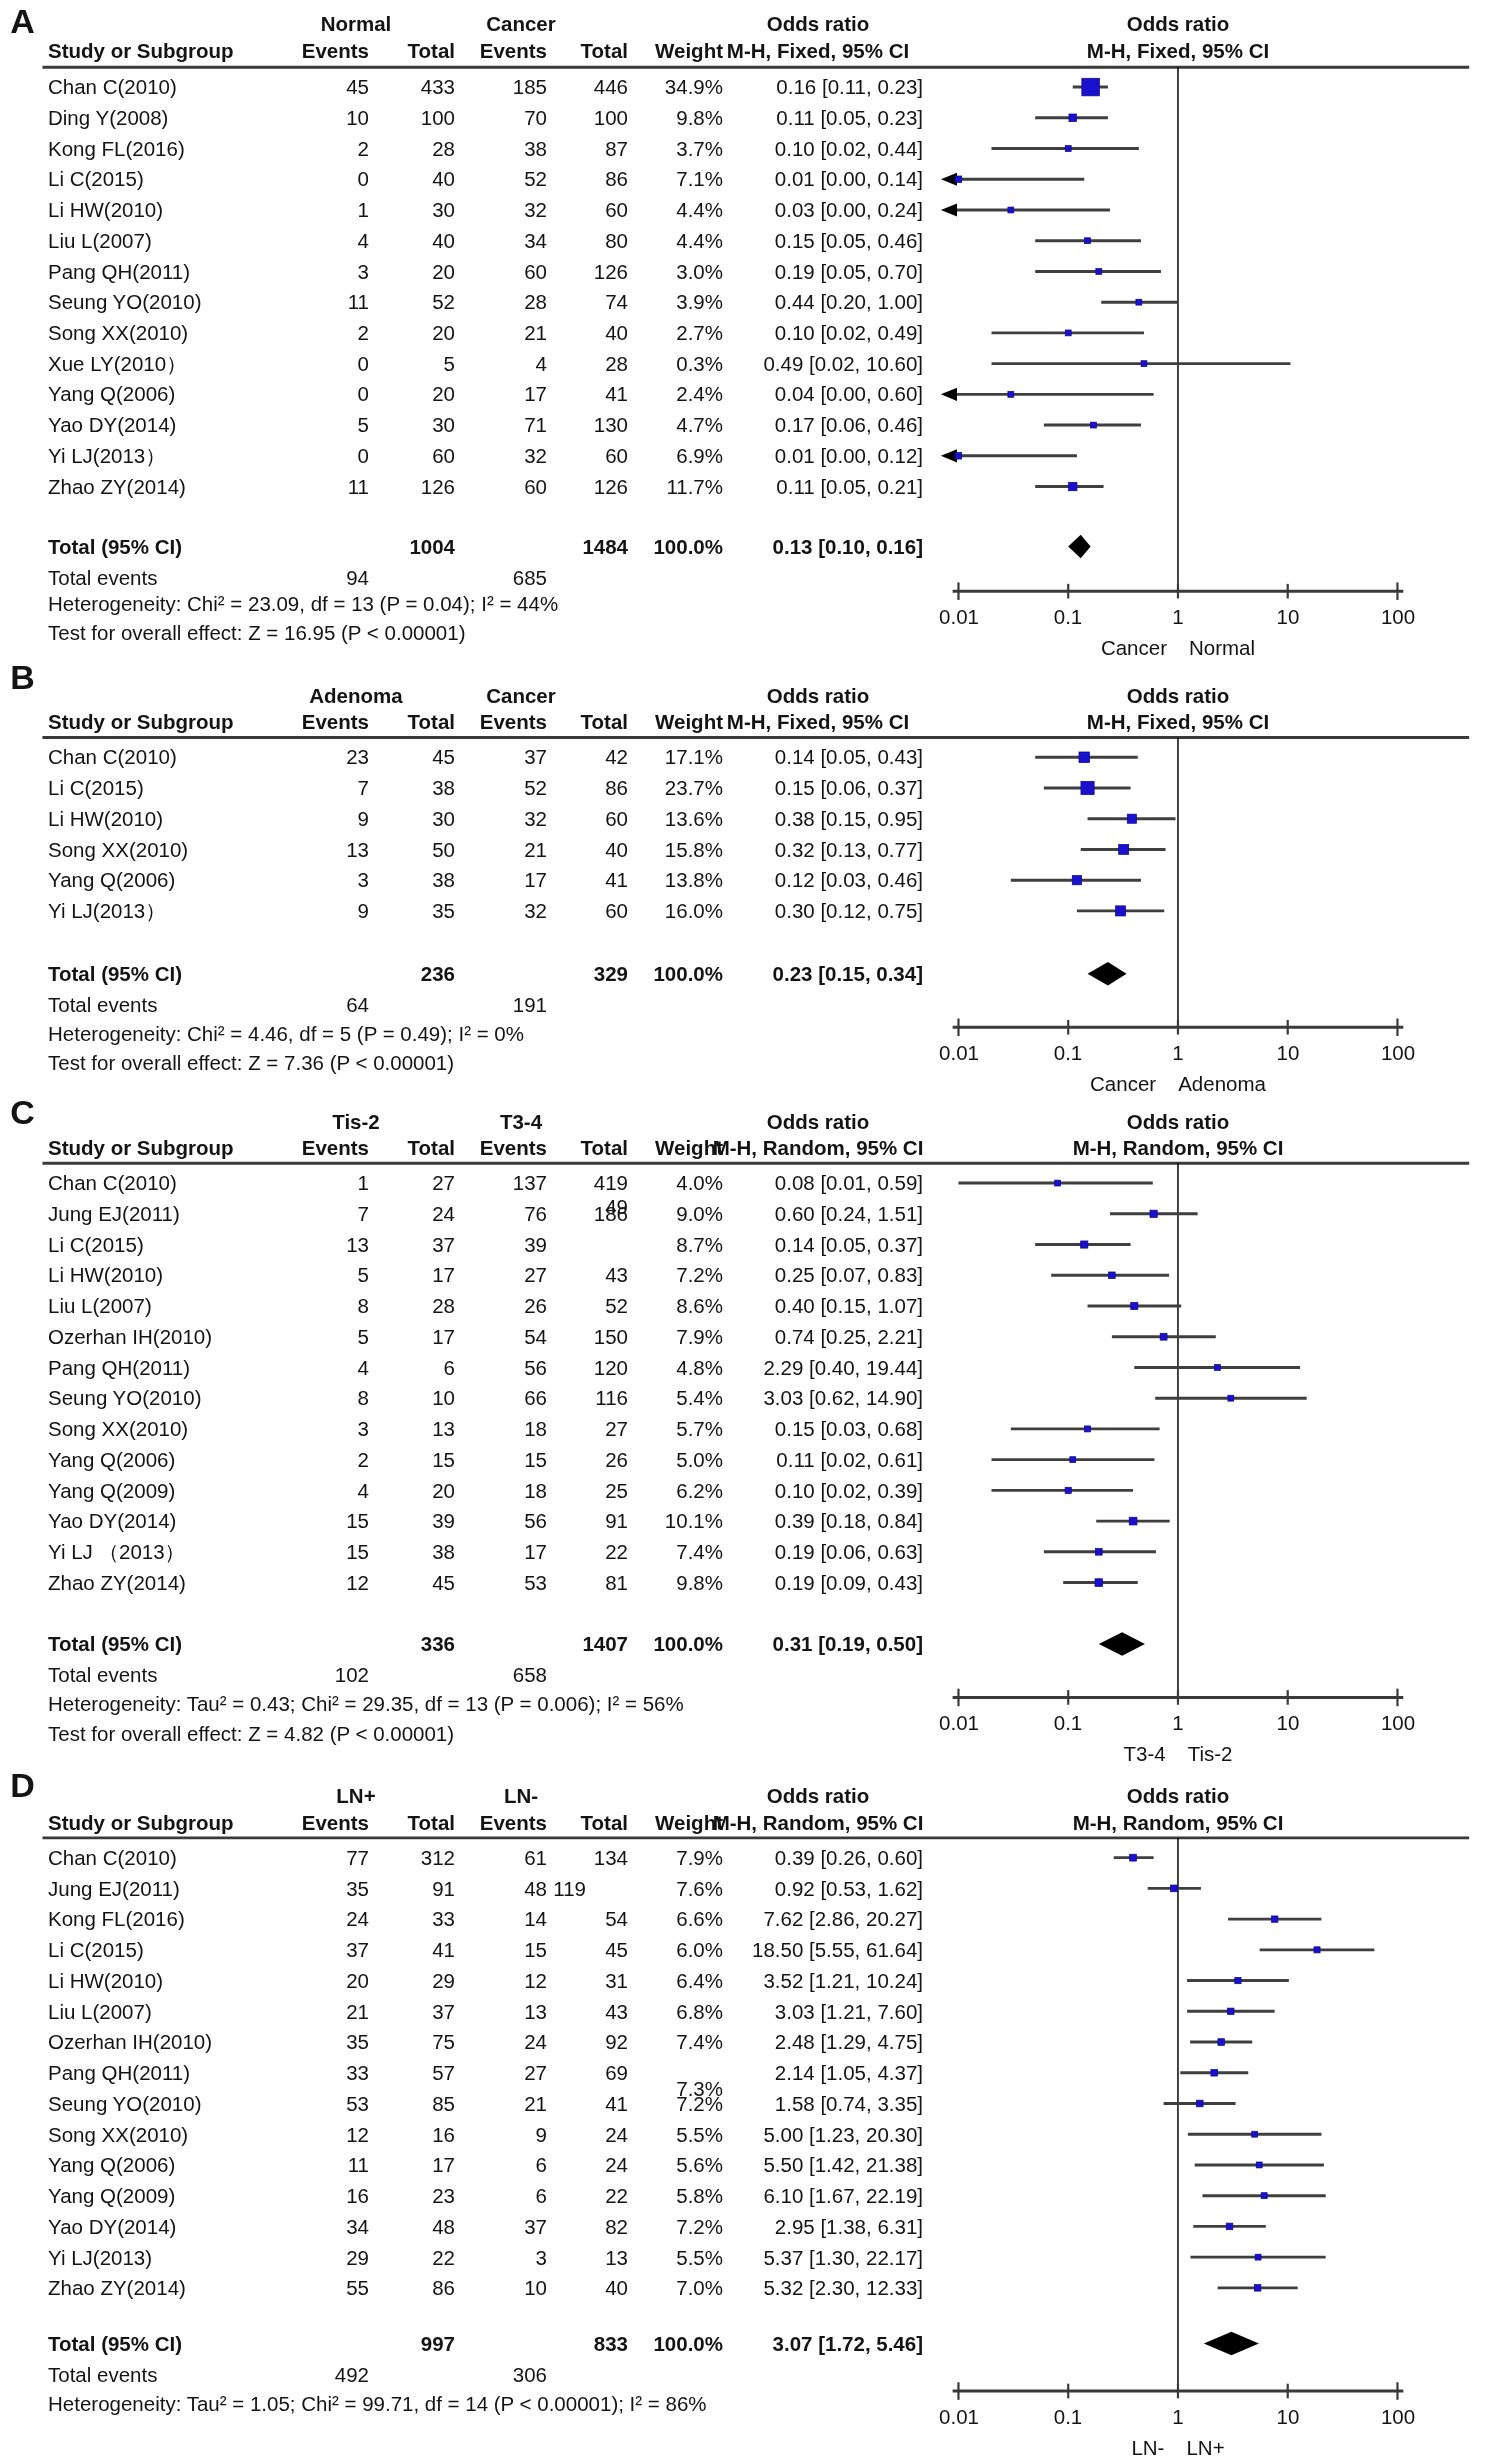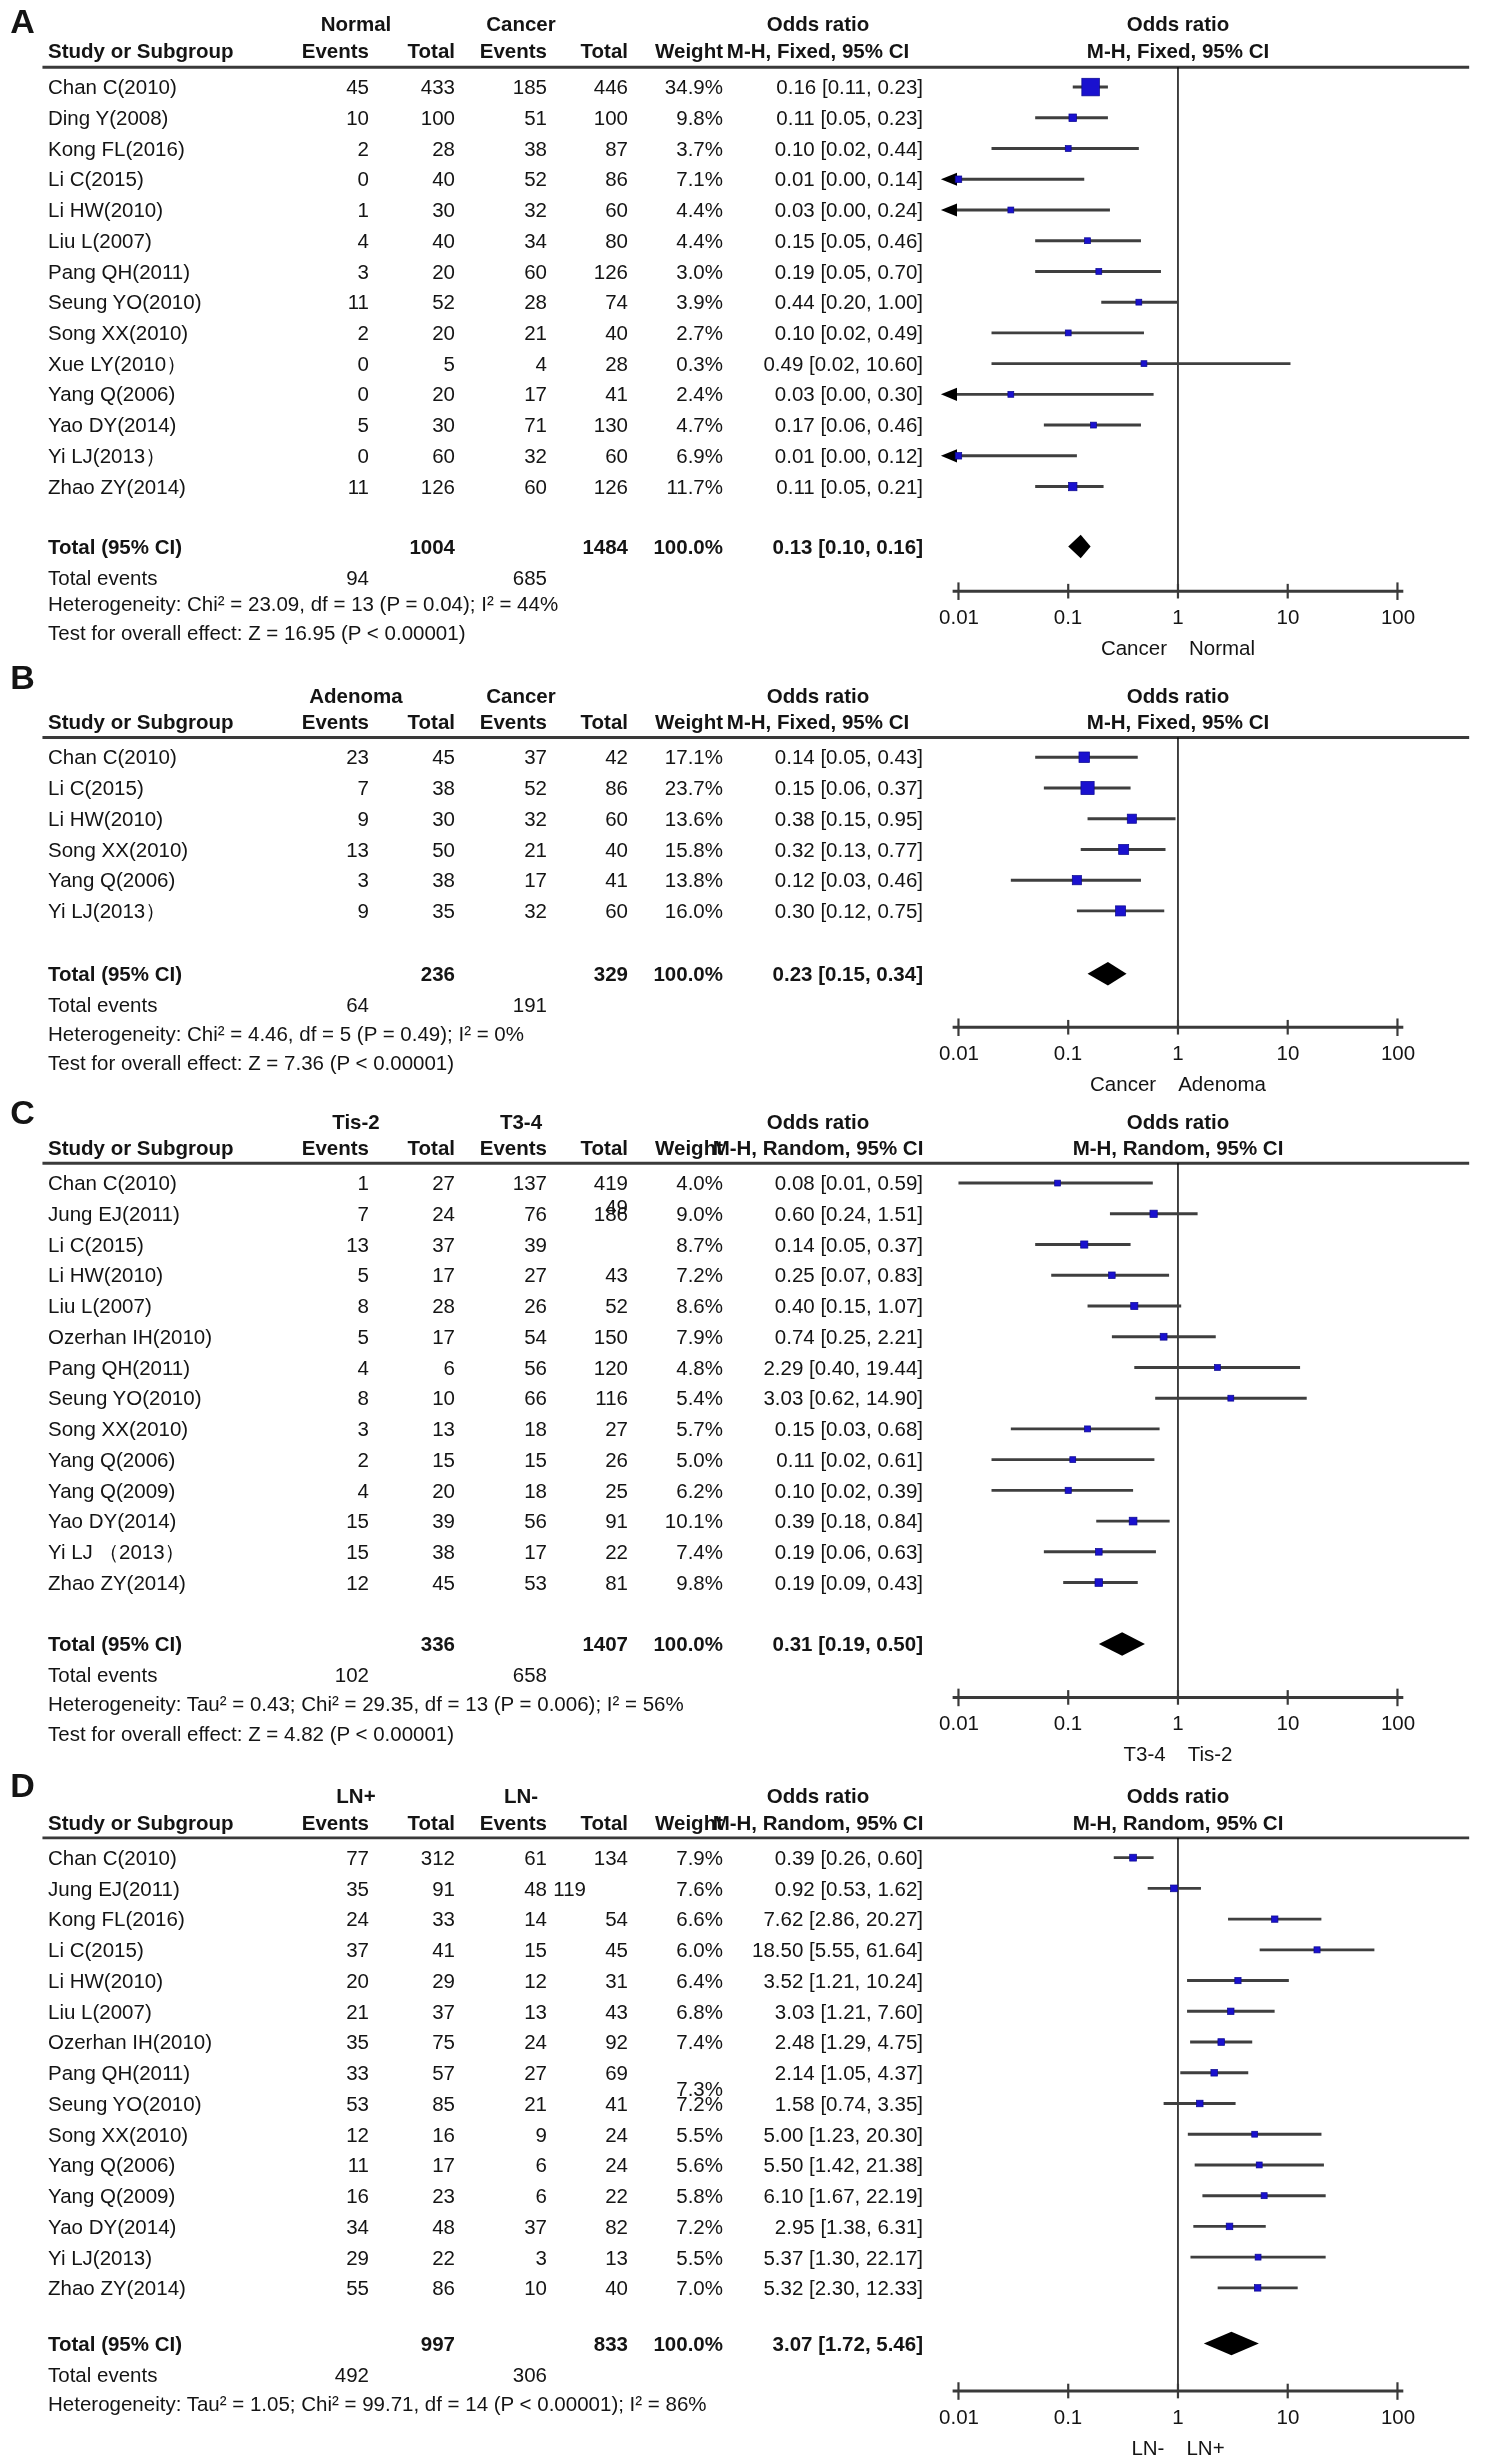--- a/index.html
+++ b/index.html
@@ -40,21 +40,21 @@
       <div class="t" style="left: 48px; top: 76px;">Chan C(2010)</div>
       <div class="t" style="right: 1117px; top: 76px;">45</div>
       <div class="t" style="right: 1031px; top: 76px;">433</div>
       <div class="t" style="right: 939px; top: 76px;">185</div>
       <div class="t" style="right: 858px; top: 76px;">446</div>
       <div class="t" style="right: 763px; top: 76px;">34.9%</div>
       <div class="t" style="right: 563px; top: 76px;">0.16 [0.11, 0.23]</div>
       <div class="t" style="left: 48px; top: 107px;">Ding Y(2008)</div>
       <div class="t" style="right: 1117px; top: 107px;">10</div>
       <div class="t" style="right: 1031px; top: 107px;">100</div>
-      <div class="t" style="right: 939px; top: 107px;">51</div>
+      <div class="t" style="right: 939px; top: 107px;">70</div>
       <div class="t" style="right: 858px; top: 107px;">100</div>
       <div class="t" style="right: 763px; top: 107px;">9.8%</div>
       <div class="t" style="right: 563px; top: 107px;">0.11 [0.05, 0.23]</div>
       <div class="t" style="left: 48px; top: 138px;">Kong FL(2016)</div>
       <div class="t" style="right: 1117px; top: 138px;">2</div>
       <div class="t" style="right: 1031px; top: 138px;">28</div>
       <div class="t" style="right: 939px; top: 138px;">38</div>
       <div class="t" style="right: 858px; top: 138px;">87</div>
       <div class="t" style="right: 763px; top: 138px;">3.7%</div>
       <div class="t" style="right: 563px; top: 138px;">0.10 [0.02, 0.44]</div>
@@ -106,21 +106,21 @@
       <div class="t" style="right: 939px; top: 353px;">4</div>
       <div class="t" style="right: 858px; top: 353px;">28</div>
       <div class="t" style="right: 763px; top: 353px;">0.3%</div>
       <div class="t" style="right: 563px; top: 353px;">0.49 [0.02, 10.60]</div>
       <div class="t" style="left: 48px; top: 383px;">Yang Q(2006)</div>
       <div class="t" style="right: 1117px; top: 383px;">0</div>
       <div class="t" style="right: 1031px; top: 383px;">20</div>
       <div class="t" style="right: 939px; top: 383px;">17</div>
       <div class="t" style="right: 858px; top: 383px;">41</div>
       <div class="t" style="right: 763px; top: 383px;">2.4%</div>
-      <div class="t" style="right: 563px; top: 383px;">0.03 [0.00, 0.30]</div>
+      <div class="t" style="right: 563px; top: 383px;">0.04 [0.00, 0.60]</div>
       <div class="t" style="left: 48px; top: 414px;">Yao DY(2014)</div>
       <div class="t" style="right: 1117px; top: 414px;">5</div>
       <div class="t" style="right: 1031px; top: 414px;">30</div>
       <div class="t" style="right: 939px; top: 414px;">71</div>
       <div class="t" style="right: 858px; top: 414px;">130</div>
       <div class="t" style="right: 763px; top: 414px;">4.7%</div>
       <div class="t" style="right: 563px; top: 414px;">0.17 [0.06, 0.46]</div>
       <div class="t" style="left: 48px; top: 445px;">Yi LJ(2013）</div>
       <div class="t" style="right: 1117px; top: 445px;">0</div>
       <div class="t" style="right: 1031px; top: 445px;">60</div>

